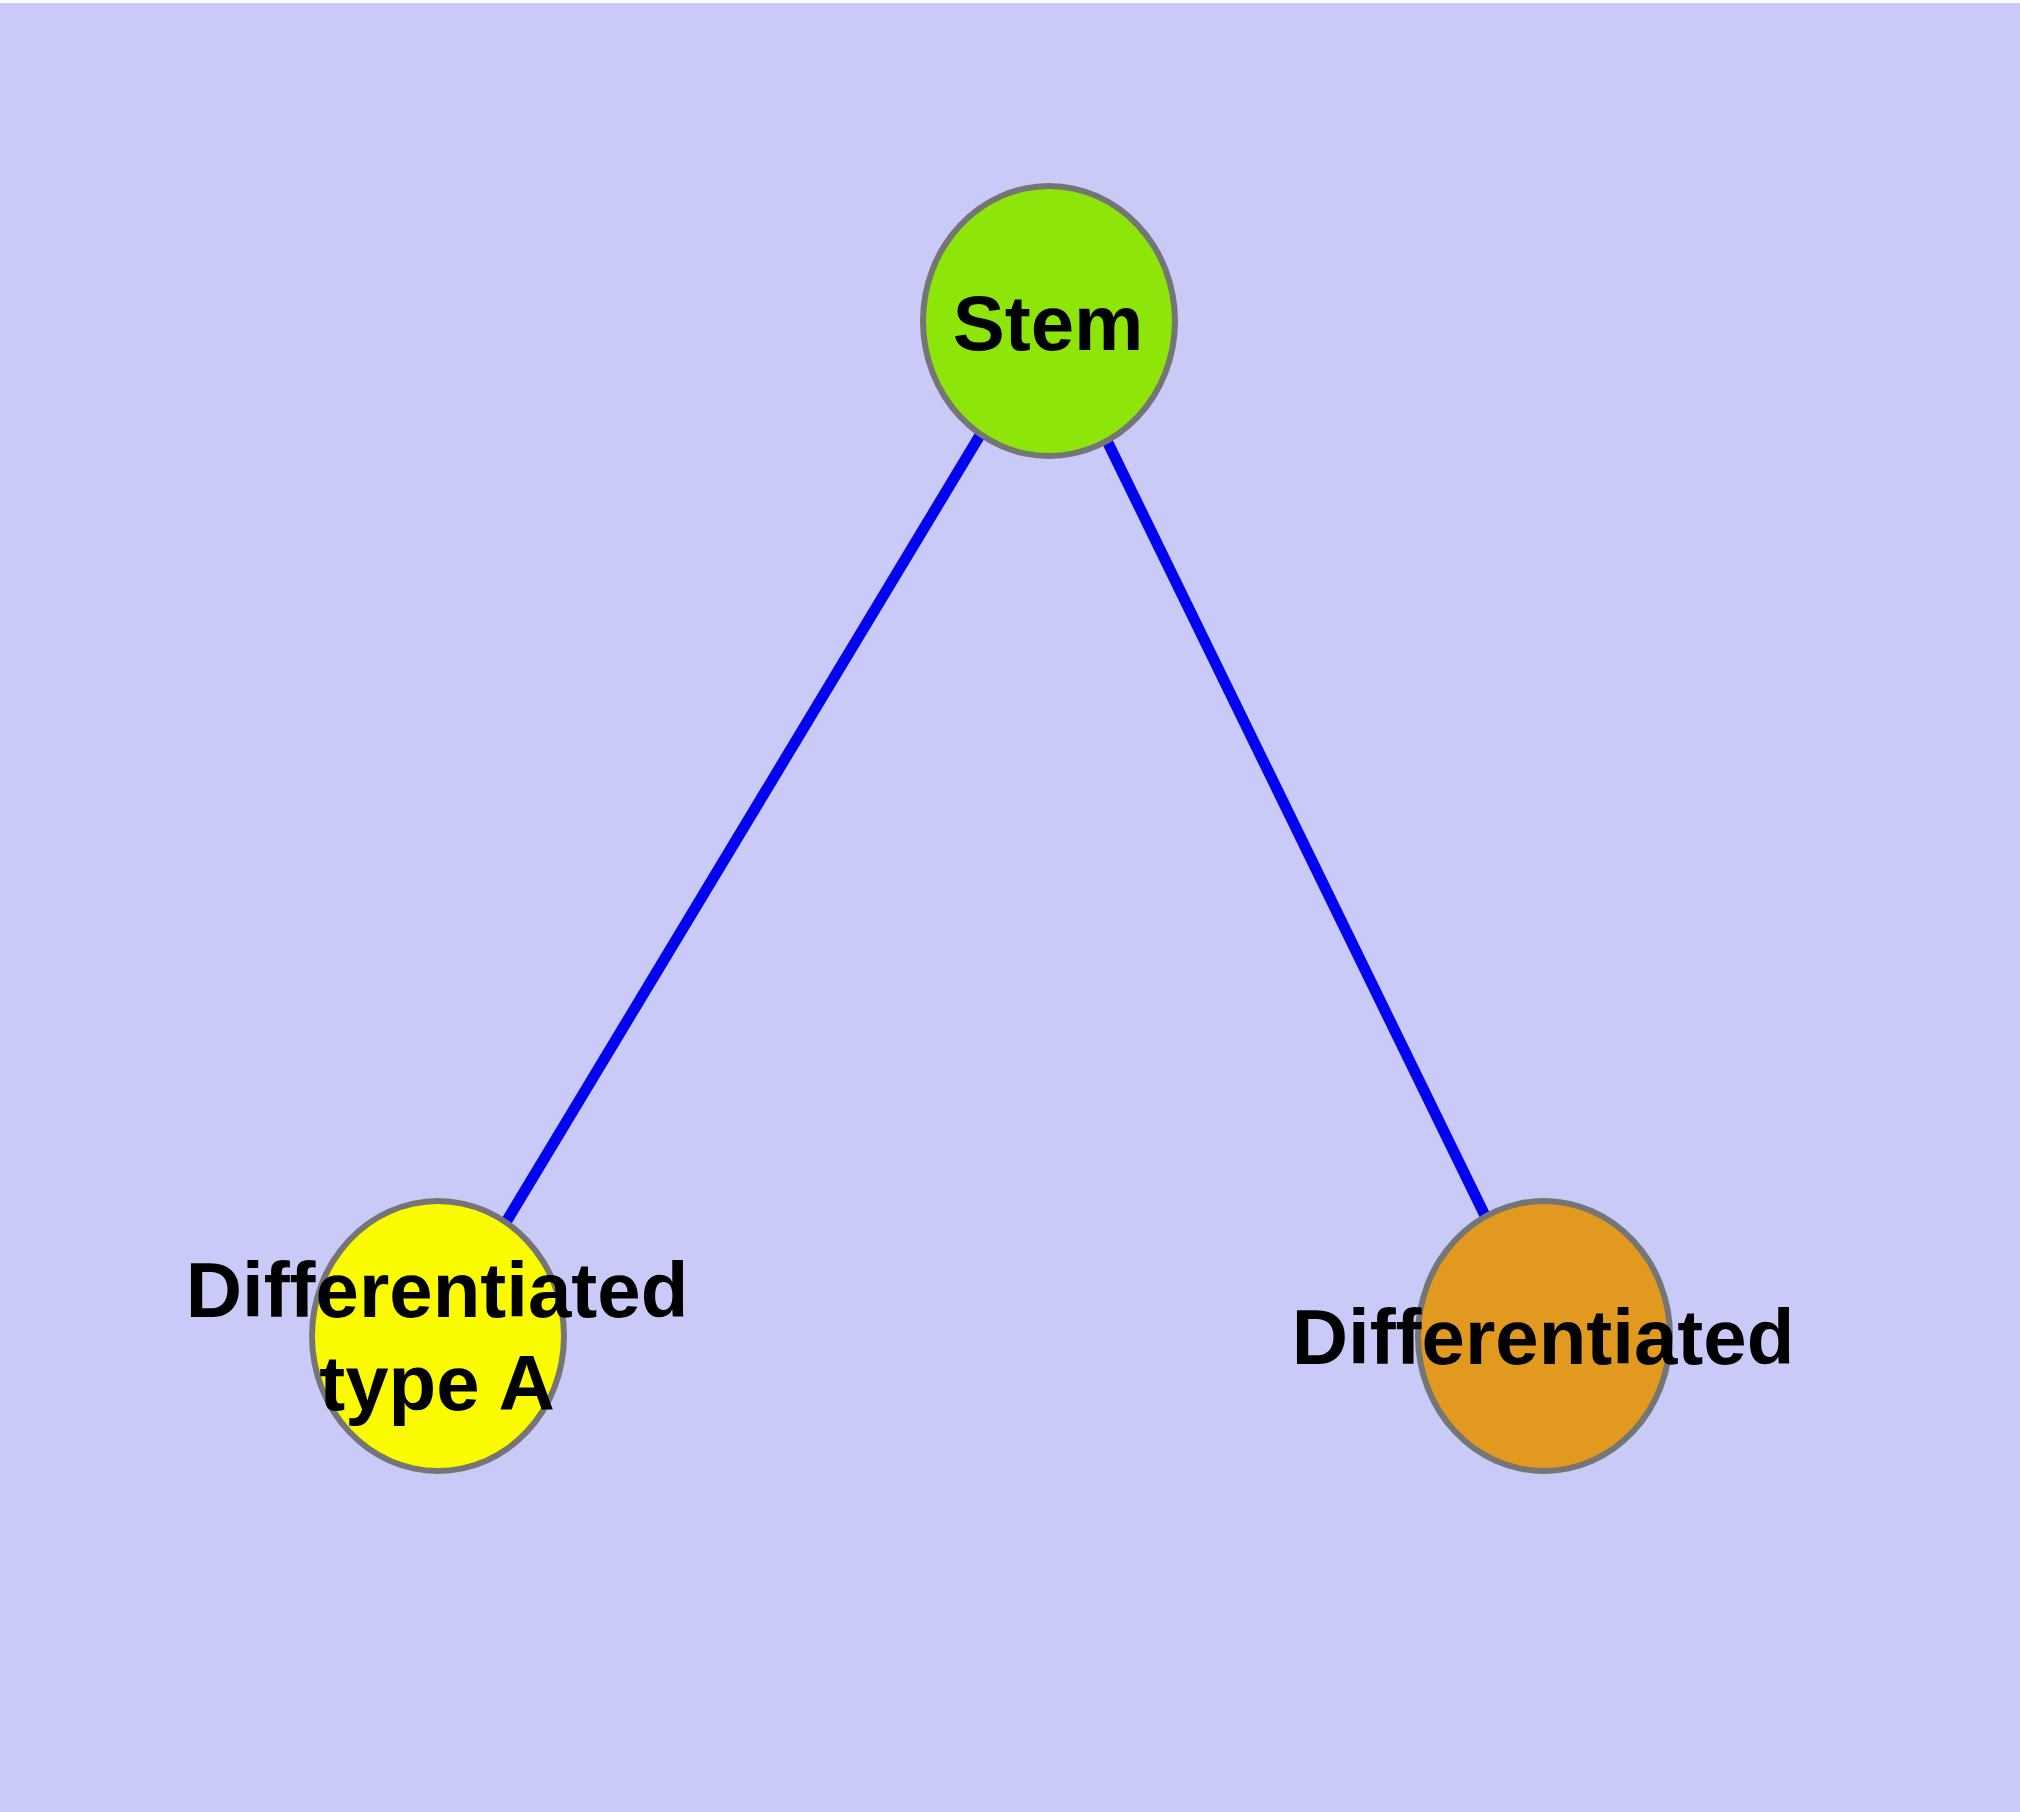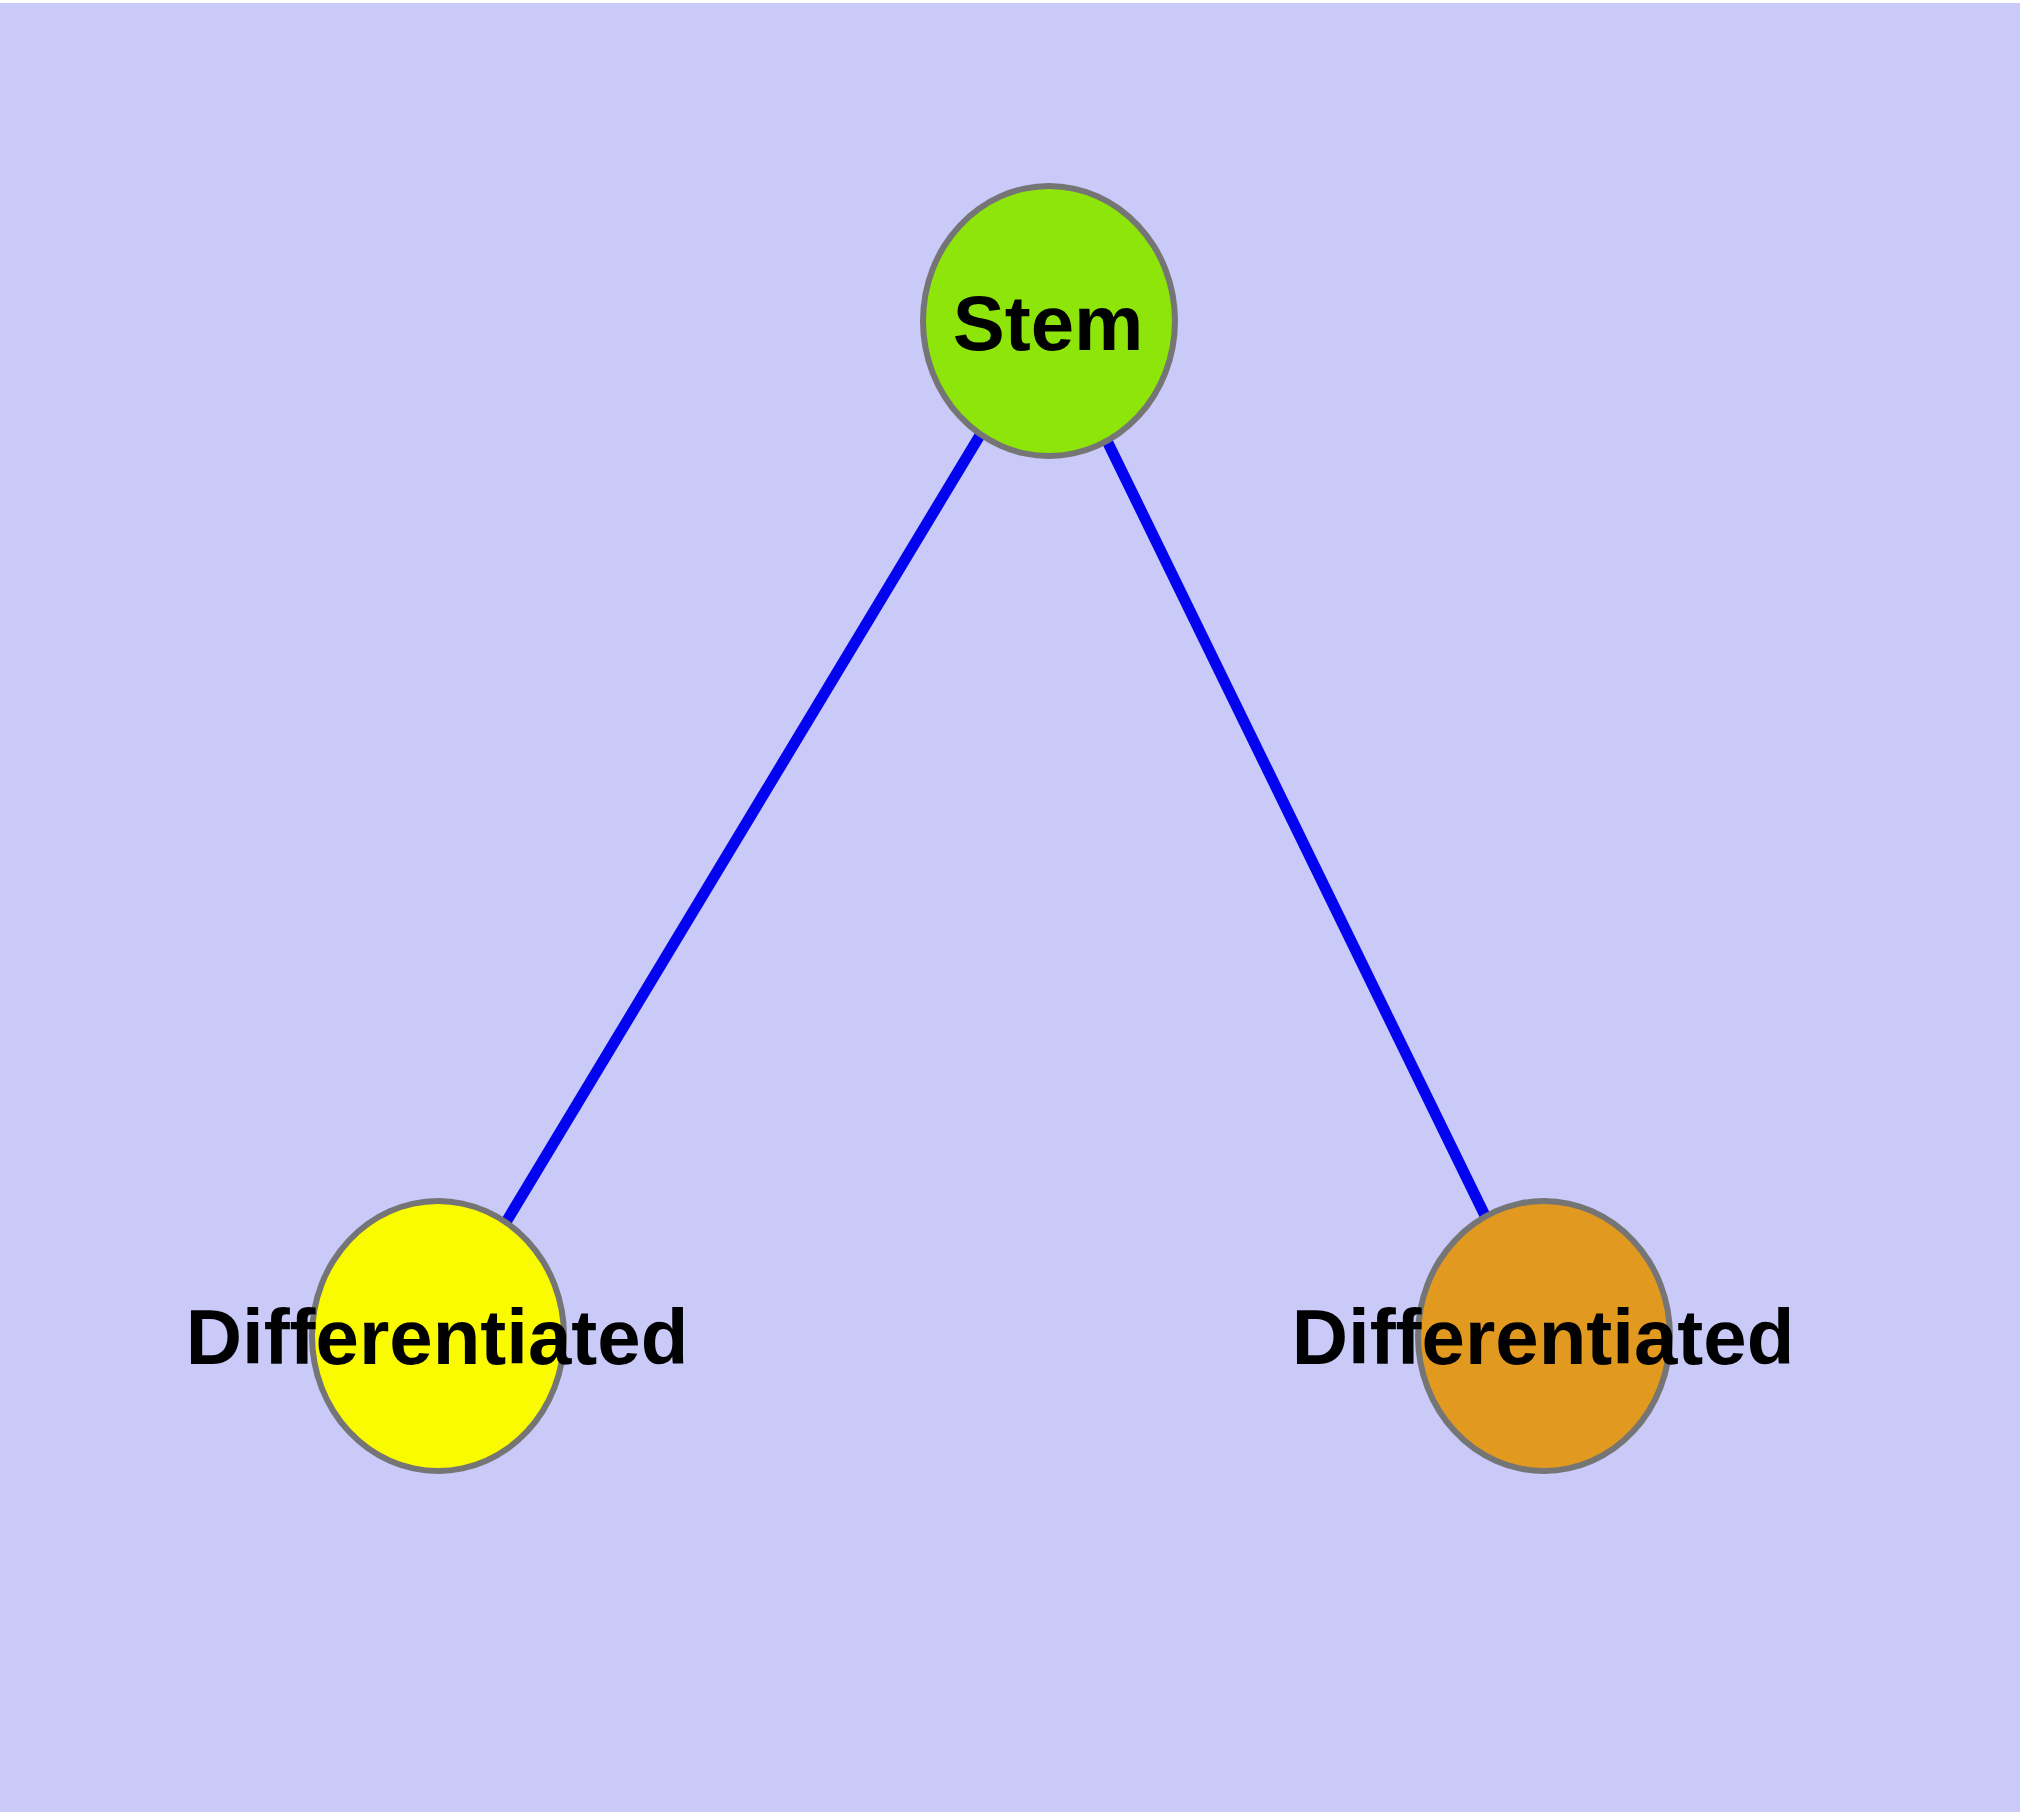--- a/index.html
+++ b/index.html
@@ -60,19 +60,20 @@
       <div class="node" style="left: 920px; top: 183px; background: rgb(141, 229, 10); border-color: rgb(117, 117, 117);"></div>
       <div class="node" style="left: 309px; top: 1198px; background: rgb(251, 251, 0); border-color: rgb(117, 117, 117);"></div>
       <div class="node" style="left: 1415px; top: 1198px; background: rgb(226, 153, 31); border-color: rgb(117, 117, 117);"></div>
     </div>
   <div class="labels-layer">
       <div class="node-label" style="left: 1048px; top: 323px; color: rgb(0, 0, 0);">
         <div>Stem</div>
       </div>
       <div class="node-label" style="left: 437px; top: 1337px; color: rgb(0, 0, 0);">
         <div>Differentiated</div>
+        <div>type A</div>
       </div>
       <div class="node-label" style="left: 1543px; top: 1337px; color: rgb(0, 0, 0);">
         <div>Differentiated</div>
       </div>
     </div>
 </div>
 
 
 </body></html>

